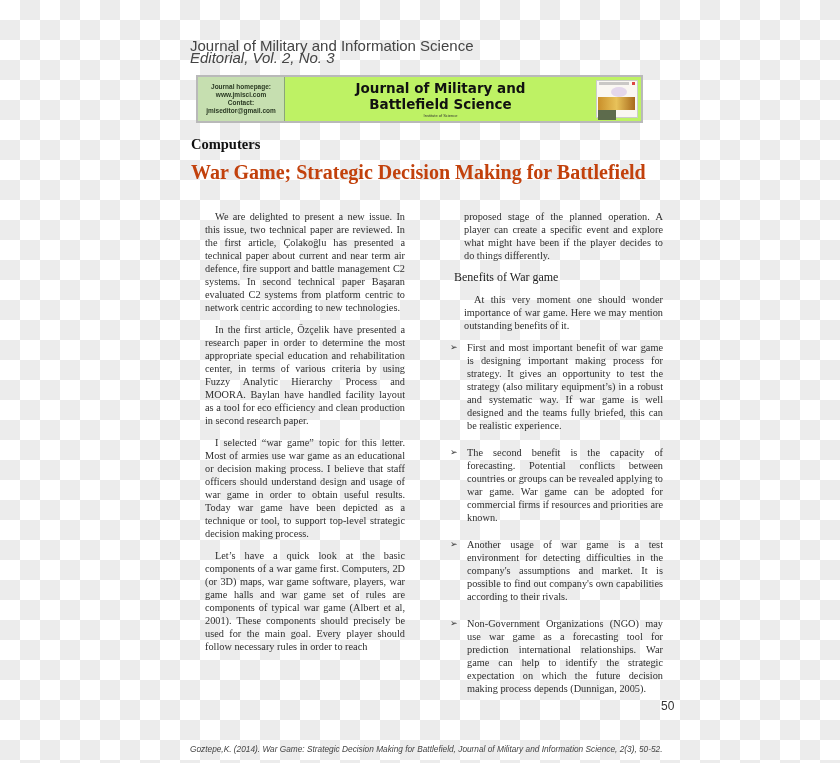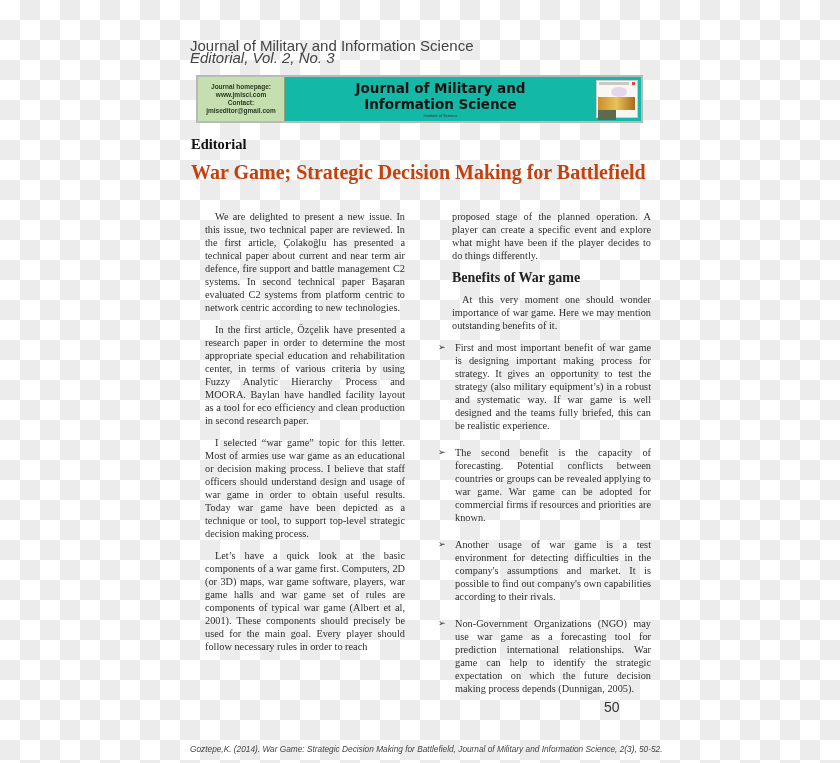--- a/index.html
+++ b/index.html
@@ -14,21 +14,21 @@
     font-family: "Liberation Serif", serif;
     color: #2a2a2a;
   }
   .running-head {
     position: absolute; left: 190px; top: 40px;
     font-family: "Liberation Sans", sans-serif; font-size: 15px; line-height: 12px; color: #444;
   }
   .running-head .issue { font-style: italic; }
   .masthead {
     position: absolute; left: 196px; top: 75px; width: 447px; height: 48px;
-    border: 2px solid #b9b9b9; background: #14b8a6; display: flex; box-sizing: border-box;
+    border: 2px solid #b9b9b9; background: #bef264; display: flex; box-sizing: border-box;
   }
   .masthead .contact {
     width: 86px; background: #c6dfb0; border-right: 1px solid #8aa57a;
     display: flex; flex-direction: column; justify-content: center; align-items: center;
     font-family: "Liberation Sans", sans-serif; font-size: 6.5px; font-weight: bold; line-height: 8px;
     color: #2b3a24; text-align: center;
   }
   .masthead .title-block {
     flex: 1; display: flex; flex-direction: column; align-items: center; justify-content: center;
   }
@@ -46,27 +46,27 @@
   .cover .cflower { position: absolute; left: 14px; top: 6px; width: 16px; height: 10px; border-radius: 50%; background: #e4d7ec; }
   .cover .cgold { position: absolute; left: 1px; top: 16px; width: 37px; height: 13px; background: linear-gradient(90deg,#c98f2a,#e8c25a,#a86a1c); }
   .cover .cgreen { position: absolute; left: 1px; top: 29px; width: 18px; height: 10px; background: #5d6b4c; }
 
   .section-label { position: absolute; left: 191px; top: 136px; font-size: 14.5px; font-weight: bold; color: #111; }
   .article-title { position: absolute; left: 191px; top: 161px; font-size: 20px; font-weight: bold; color: #c2410c; }
 
   .col { position: absolute; font-size: 10.3px; line-height: 13px; text-align: justify; color: #2e2e2e; }
   .col p { margin: 0 0 9px 14px; text-indent: 10px; }
   .col-left { left: 191px; top: 210px; width: 214px; }
-  .col-right { left: 438px; top: 210px; width: 213px; }
+  .col-right { left: 450px; top: 210px; width: 213px; }
   .col-right p.cont { text-indent: 0; }
-  .col-right h3 { margin: 4px 0 9px 14px; font-size: 14px; font-weight: bold; color: #222; }
+  .col-right h3 { margin: 4px 0 9px 4px; font-size: 12px; font-weight: normal; color: #222; }
   .bullets { list-style: none; margin: 0; padding: 0; }
   .bullets li { position: relative; padding-left: 17px; margin-bottom: 14px; }
   .bullets li .arrow { position: absolute; left: 0; top: 0; font-family: "DejaVu Sans", sans-serif; font-size: 9px; color: #333; }
-  .page-num { position: absolute; left: 604px; top: 699px; font-family: "Liberation Sans", sans-serif; font-size: 14px; color: #333; text-align: center; }
+  .page-num { position: absolute; left: 661px; top: 699px; font-family: "Liberation Sans", sans-serif; font-size: 12px; color: #333; text-align: center; }
   .citation {
     position: absolute; left: 190px; top: 712px; width: 470px;
     font-family: "Liberation Sans", sans-serif; font-style: italic; font-size: 8.3px; color: #444; white-space: nowrap; margin-top: 32px;
   }
 </style>
 </head>
 <body>
 
 <div class="running-head">
   <div>Journal of Military and Information Science</div>
@@ -75,33 +75,33 @@
 
 <div class="masthead">
   <div class="contact">
     <div>Journal homepage:</div>
     <div>www.jmisci.com</div>
     <div>Contact:</div>
     <div>jmiseditor@gmail.com</div>
   </div>
   <div class="title-block">
     <div class="title">Journal of Military and</div>
-    <div class="title">Information Science</div>
+    <div class="title">Battlefield Science</div>
     <div class="subtitle">Institute of Science</div>
   </div>
   <div class="cover">
     <span class="cbar"></span>
       <span class="cred"></span>
       <span class="cflower"></span>
       <span class="cgold"></span>
       <span class="cgreen"></span>
   </div>
 </div>
 
-<div class="section-label">Editorial</div>
+<div class="section-label">Computers</div>
 <div class="article-title">War Game; Strategic Decision Making for Battlefield</div>
 
 <div class="col col-left">
   <p>We are delighted to present a new issue. In this issue, two technical paper are reviewed. In the first article, Çolakoğlu has presented a technical paper about current and near term air defence, fire support and battle management C2 systems. In second technical paper Başaran evaluated C2 systems from platform centric to network centric according to new technologies.</p>
   <p>In the first article, Özçelik have presented a research paper in order to determine the most appropriate special education and rehabilitation center, in terms of various criteria by using Fuzzy Analytic Hierarchy Process and MOORA. Baylan have handled facility layout as a tool for eco efficiency and clean production in second research paper.</p>
   <p>I selected “war game” topic for this letter. Most of armies use war game as an educational or decision making process. I believe that staff officers should understand design and usage of war game in order to obtain useful results. Today war game have been depicted as a technique or tool, to support top-level strategic decision making process.</p>
   <p>Let’s have a quick look at the basic components of a war game first. Computers, 2D (or 3D) maps, war game software, players, war game halls and war game set of rules are components of typical war game (Albert et al, 2001). These components should precisely be used for the main goal. Every player should follow necessary rules in order to reach</p>
 </div>
 
 <div class="col col-right">

